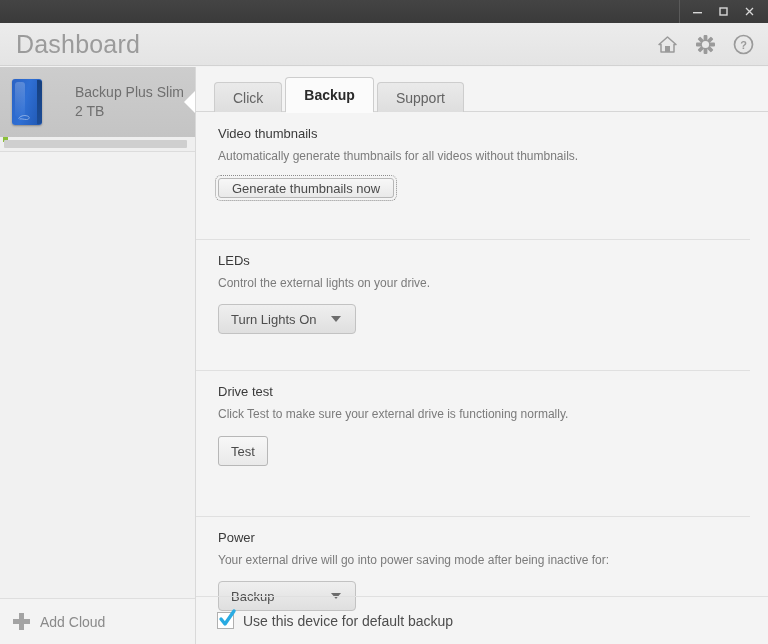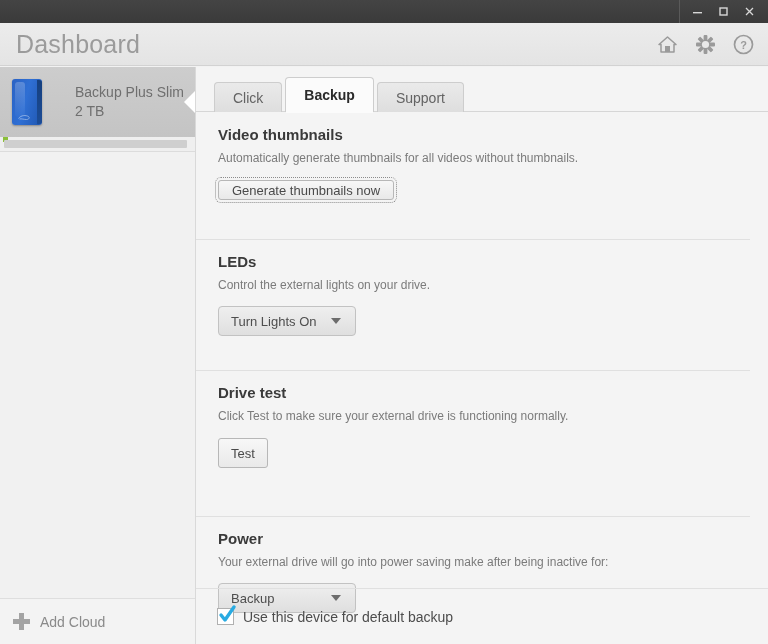--- a/index.html
+++ b/index.html
@@ -318,24 +318,24 @@
     padding: 14px 0 0 22px;
   }
   .section-divider {
     position: absolute;
     left: 0;
     width: 554px;
     height: 1px;
     background: #e0e0e0;
   }
   .section-title {
-    font-size: 15px;
+    font-size: 13px;
     color: #3a3a3a;
     margin: 0 0 7px 0;
-    font-weight: 700;
+    font-weight: 400;
   }
   .section-desc {
     font-size: 12px;
     color: #7b7b7b;
     margin: 0;
     line-height: 17px;
   }
 
   
   .btn {
@@ -384,21 +384,21 @@
     border-left: 5px solid transparent;
     border-right: 5px solid transparent;
     border-top: 6px solid #6c6c6c;
   }
 
   
   .footer-row {
     position: absolute;
     left: 0; bottom: 0;
     width: 572px;
-    height: 56px;
+    height: 48px;
     border-top: 1px solid #e0e0e0;
     display: flex;
     align-items: center;
     box-sizing: border-box;
   }
   .checkbox {
     margin-left: 21px;
     position: relative;
     width: 17px; height: 17px;
     background: #ffffff;
@@ -532,21 +532,21 @@
         <div class="section" style="height:132px;">
           <div class="section-divider" style="top:0;"></div>
           <div class="section-title">Drive test</div>
           <div class="section-desc">Click Test to make sure your external drive is functioning normally.</div>
           <div class="btn btn-test">Test</div>
         </div>
 
         <div class="section" style="height:115px;">
           <div class="section-divider" style="top:0;"></div>
           <div class="section-title">Power</div>
-          <div class="section-desc">Your external drive will go into power saving make after being inactive for:</div>
+          <div class="section-desc">Your external drive will go into power saving mode after being inactive for:</div>
           <div class="dropdown">
             <span class="dropdown-label">Backup</span>
             <span class="caret"></span>
           </div>
         </div>
 
         <div class="footer-row">
           <div class="checkbox">
             <svg width="21" height="21" viewBox="0 0 21 21">
               <path d="M5 11 L9 16 L18 3" fill="none" stroke="#29abe2" stroke-width="3.4" stroke-linecap="round" stroke-linejoin="round"></path>

